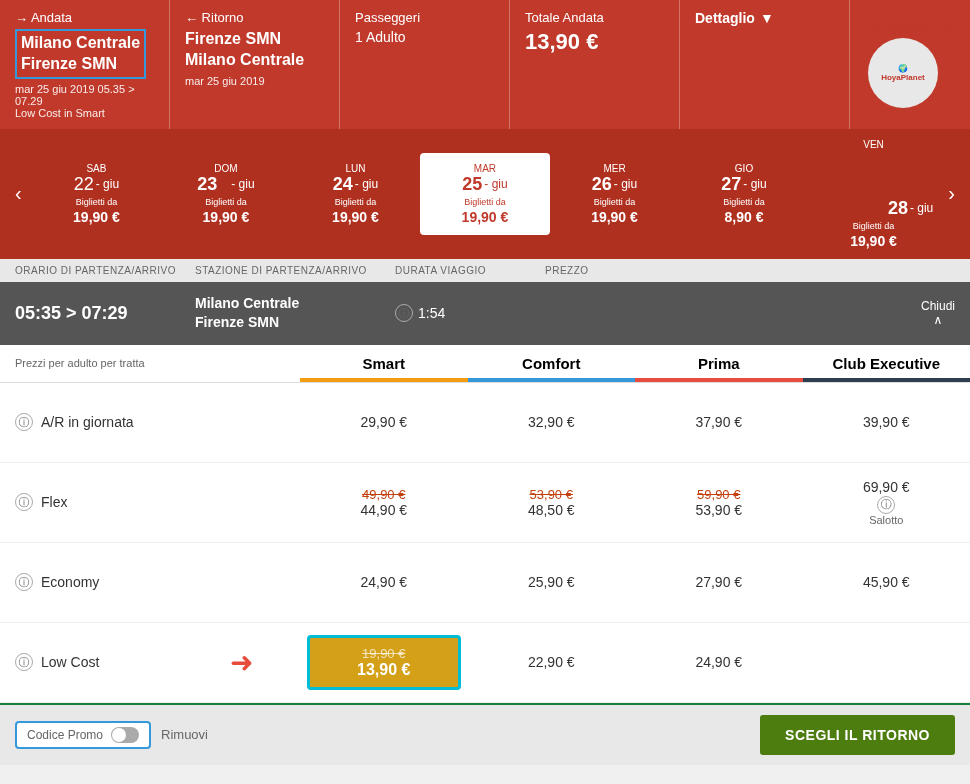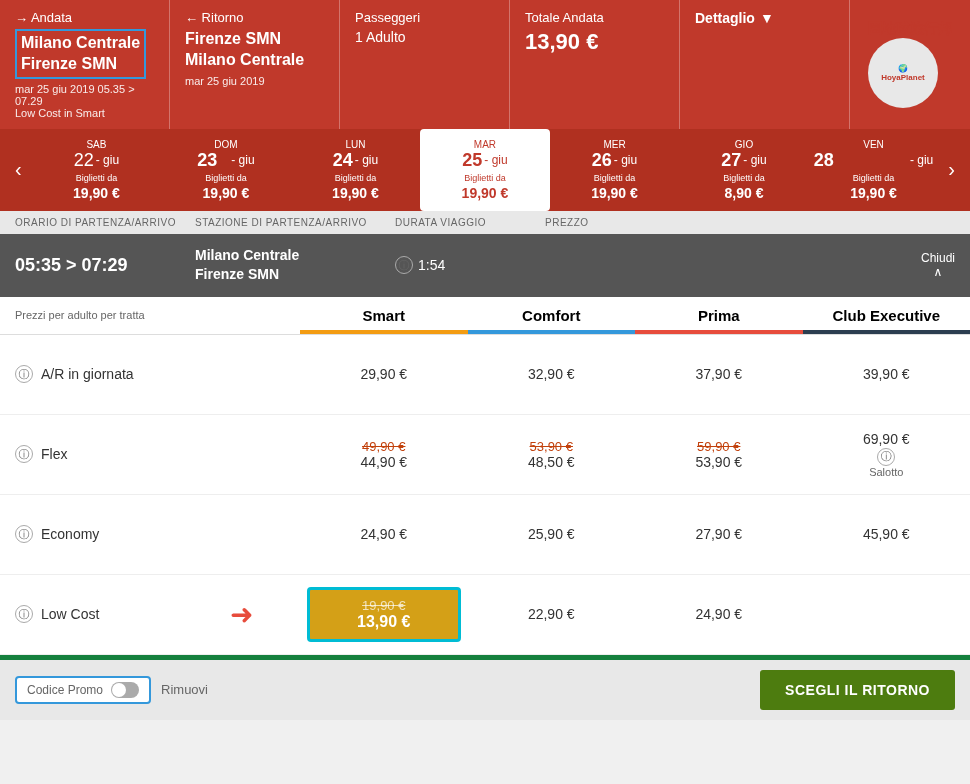--- a/index.html
+++ b/index.html
@@ -66,21 +66,21 @@
 
     
     .lowcost-cell { background: #d4a017; border: 3px solid #00bcd4; color: white; border-radius: 4px; padding: 8px 5px; margin: 2px; }
     .lowcost-cell .price-strikethrough { color: rgba(255,255,255,0.7); }
     .lowcost-cell .price-main { color: white; font-size: 16px; font-weight: bold; }
 
     
     .arrow-indicator { color: #e74c3c; font-size: 22px; }
 
     
-    .footer { background: #e8e8e8; border-top: 5px solid #15803d; padding: 10px 15px; display: flex; align-items: center; justify-content: space-between; }
+    .footer { background: #e8e8e8; border-top: 2px solid #15803d; padding: 10px 15px; display: flex; align-items: center; justify-content: space-between; }
     .promo-area { display: flex; align-items: center; gap: 10px; }
     .promo-box { border: 2px solid #3498db; border-radius: 4px; padding: 4px 10px; background: white; display: flex; align-items: center; gap: 8px; }
     .promo-label { font-size: 12px; color: #666; }
     .promo-toggle { width: 28px; height: 16px; background: #aaa; border-radius: 8px; position: relative; cursor: pointer; }
     .promo-toggle::after { content:''; position: absolute; width: 14px; height: 14px; background: white; border-radius: 50%; top: 1px; left: 1px; }
     .rimuovi-btn { font-size: 13px; color: #666; cursor: pointer; background: none; border: none; }
     .scegli-btn { background: #4d7c0f; color: white; border: none; padding: 12px 25px; font-size: 14px; font-weight: bold; cursor: pointer; border-radius: 3px; letter-spacing: 0.5px; }
 
     .flex-row { display: flex; align-items: center; }
   </style>
@@ -197,21 +197,21 @@
     <div class="day-name">GIO</div>
     <div class="flex-row" style="justify-content:center; gap:2px;">
       <span style="font-size:18px;font-weight:bold;">27</span>
       <span style="font-size:12px;">- giu</span>
     </div>
     <div class="day-label">Biglietti da</div>
     <div class="day-price">8,90 €</div>
   </div>
   <div class="cal-day">
     <div class="day-name">VEN</div>
-    <div class="flex-row" style="justify-content:space-between; gap:2px;">
+    <div class="flex-row" style="justify-content:flex-end; gap:2px;margin-top:48px;">
       <span style="font-size:18px;font-weight:bold;">28</span>
       <span style="font-size:12px;">- giu</span>
     </div>
     <div class="day-label">Biglietti da</div>
     <div class="day-price">19,90 €</div>
   </div>
   <button class="cal-arrow">›</button>
 </div>
 
 <div class="col-headers">

